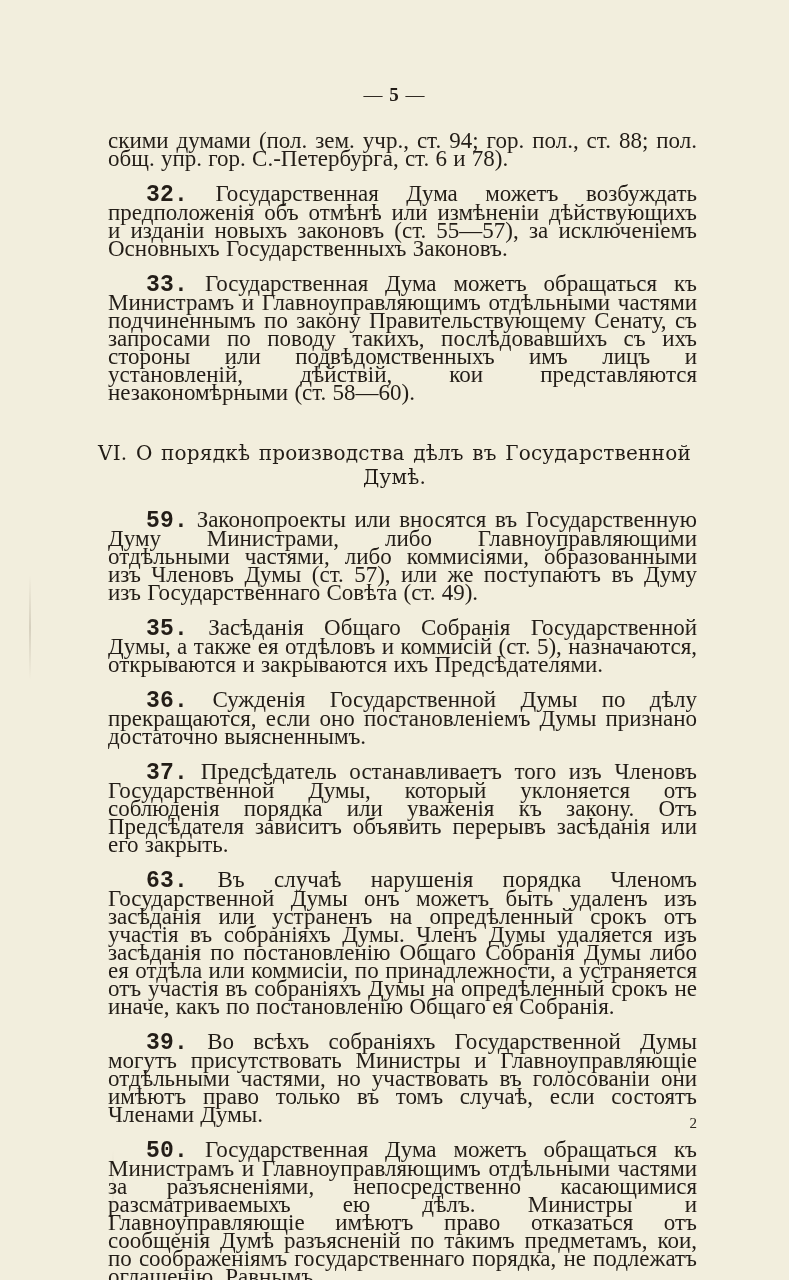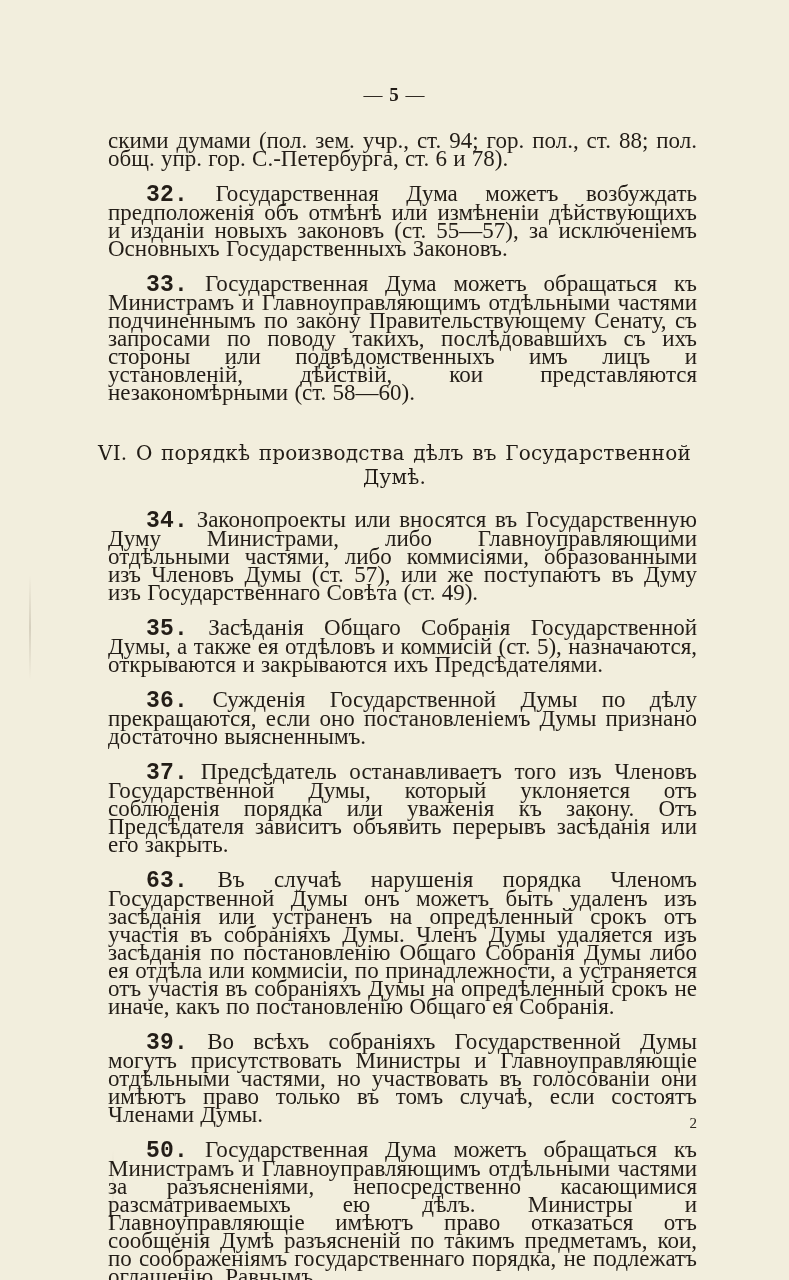--- a/index.html
+++ b/index.html
@@ -125,21 +125,21 @@
     <p class="para">скими думами (пол. зем. учр., ст. 94; гор. пол., ст. 88; пол. общ. упр. гор. С.-Петербурга, ст. 6 и 78).</p>
 
     <p class="para indent"><span class="art-no">32.</span>
       <span>Государственная Дума можетъ возбуждать предположенія объ отмѣнѣ или измѣненіи дѣйствующихъ и изданіи новыхъ законовъ (ст. 55—57), за исключеніемъ Основныхъ Государственныхъ Законовъ.</span></p>
 
     <p class="para indent"><span class="art-no">33.</span>
       <span>Государственная Дума можетъ обращаться къ Министрамъ и Главноуправляющимъ отдѣльными частями подчиненнымъ по закону Правительствующему Сенату, съ запросами по поводу такихъ, послѣдовавшихъ съ ихъ стороны или подвѣдомственныхъ имъ лицъ и установленій, дѣйствій, кои представляются незакономѣрными (ст. 58—60).</span></p>
 
     <h2 class="section">VI. О порядкѣ производства дѣлъ въ Государственной Думѣ.</h2>
 
-    <p class="para indent"><span class="art-no">34.</span>
+    <p class="para indent"><span class="art-no">59.</span>
       <span>Законопроекты или вносятся въ Государственную Думу Министрами, либо Главноуправляющими отдѣльными частями, либо коммисіями, образованными изъ Членовъ Думы (ст. 57), или же поступаютъ въ Думу изъ Государственнаго Совѣта (ст. 49).</span></p>
 
     <p class="para indent"><span class="art-no">35.</span>
       <span>Засѣданія Общаго Собранія Государственной Думы, а также ея отдѣловъ и коммисій (ст. 5), назначаются, открываются и закрываются ихъ Предсѣдателями.</span></p>
 
     <p class="para indent"><span class="art-no">36.</span>
       <span>Сужденія Государственной Думы по дѣлу прекращаются, если оно постановленіемъ Думы признано достаточно выясненнымъ.</span></p>
 
     <p class="para indent"><span class="art-no">37.</span>
       <span>Предсѣдатель останавливаетъ того изъ Членовъ Государственной Думы, который уклоняется отъ соблюденія порядка или уваженія къ закону. Отъ Предсѣдателя зависитъ объявить перерывъ засѣданія или его закрыть.</span></p>

